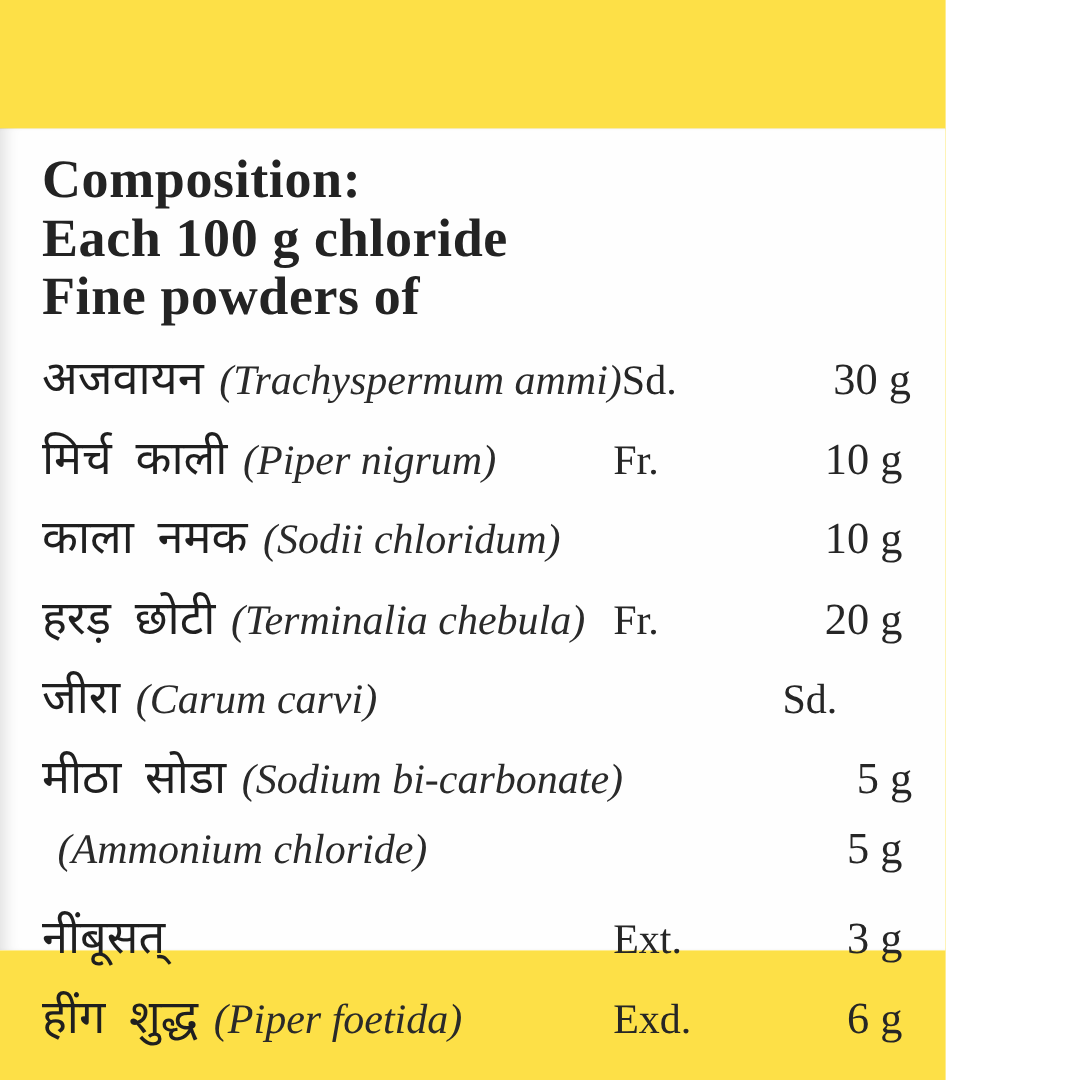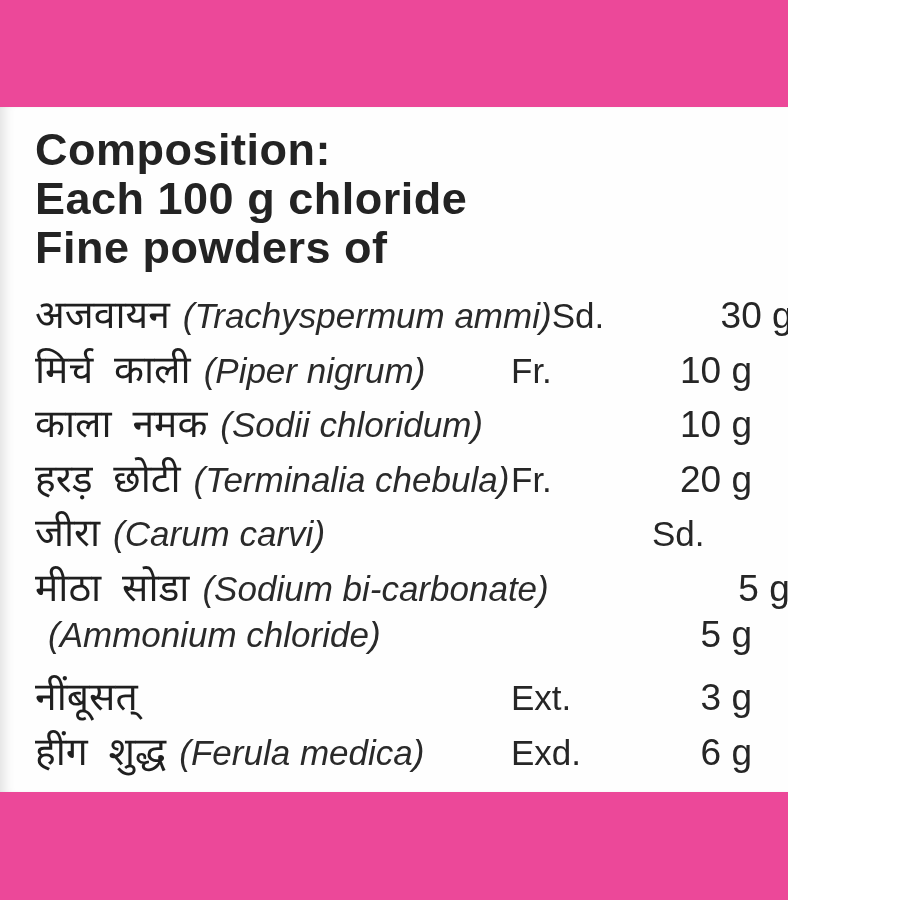--- a/index.html
+++ b/index.html
@@ -4,23 +4,23 @@
 <style>
   html, body {
     margin: 0;
     padding: 0;
     background: #ffffff;
   }
   .page {
     position: relative;
     width: 788px;
     height: 900px;
-    background: #ec4899;
+    background: #fde047;
     overflow: hidden;
-    font-family: Liberation Sans, sans-serif;
+    font-family: Liberation Serif, serif;
     color: #242424;
   }
   
   .label {
     position: absolute;
     top: 107px;
     left: 0;
     right: 0;
     bottom: 108px;
     background: #fefefe;
@@ -39,20 +39,21 @@
     color: #232323;
   }
   .rows {
     margin-top: 14px;
   }
   .row {
     display: flex;
     align-items: baseline;
     height: 54.6px;
     white-space: nowrap;
+    margin-top: 12px;
   }
   .hindi {
     font-size: 39px;
     font-weight: 500;
     word-spacing: 10px;
     color: #1f1f1f;
   }
   .latin {
     font-style: italic;
     font-size: 35px;
@@ -142,21 +143,21 @@
 
       <div class="row">
         <span class="hindi">नींबूसत्</span>
         <span class="spacer"></span>
         <span class="part">Ext.</span>
         <span class="qty">3 g</span>
       </div>
 
       <div class="row">
         <span class="hindi">हींग शुद्ध</span>
-        <span class="latin">(Ferula medica)</span>
+        <span class="latin">(Piper foetida)</span>
         <span class="spacer"></span>
         <span class="part">Exd.</span>
         <span class="qty">6 g</span>
       </div>
 
     </div>
   </div>
 </div>
 
 </body></html>

